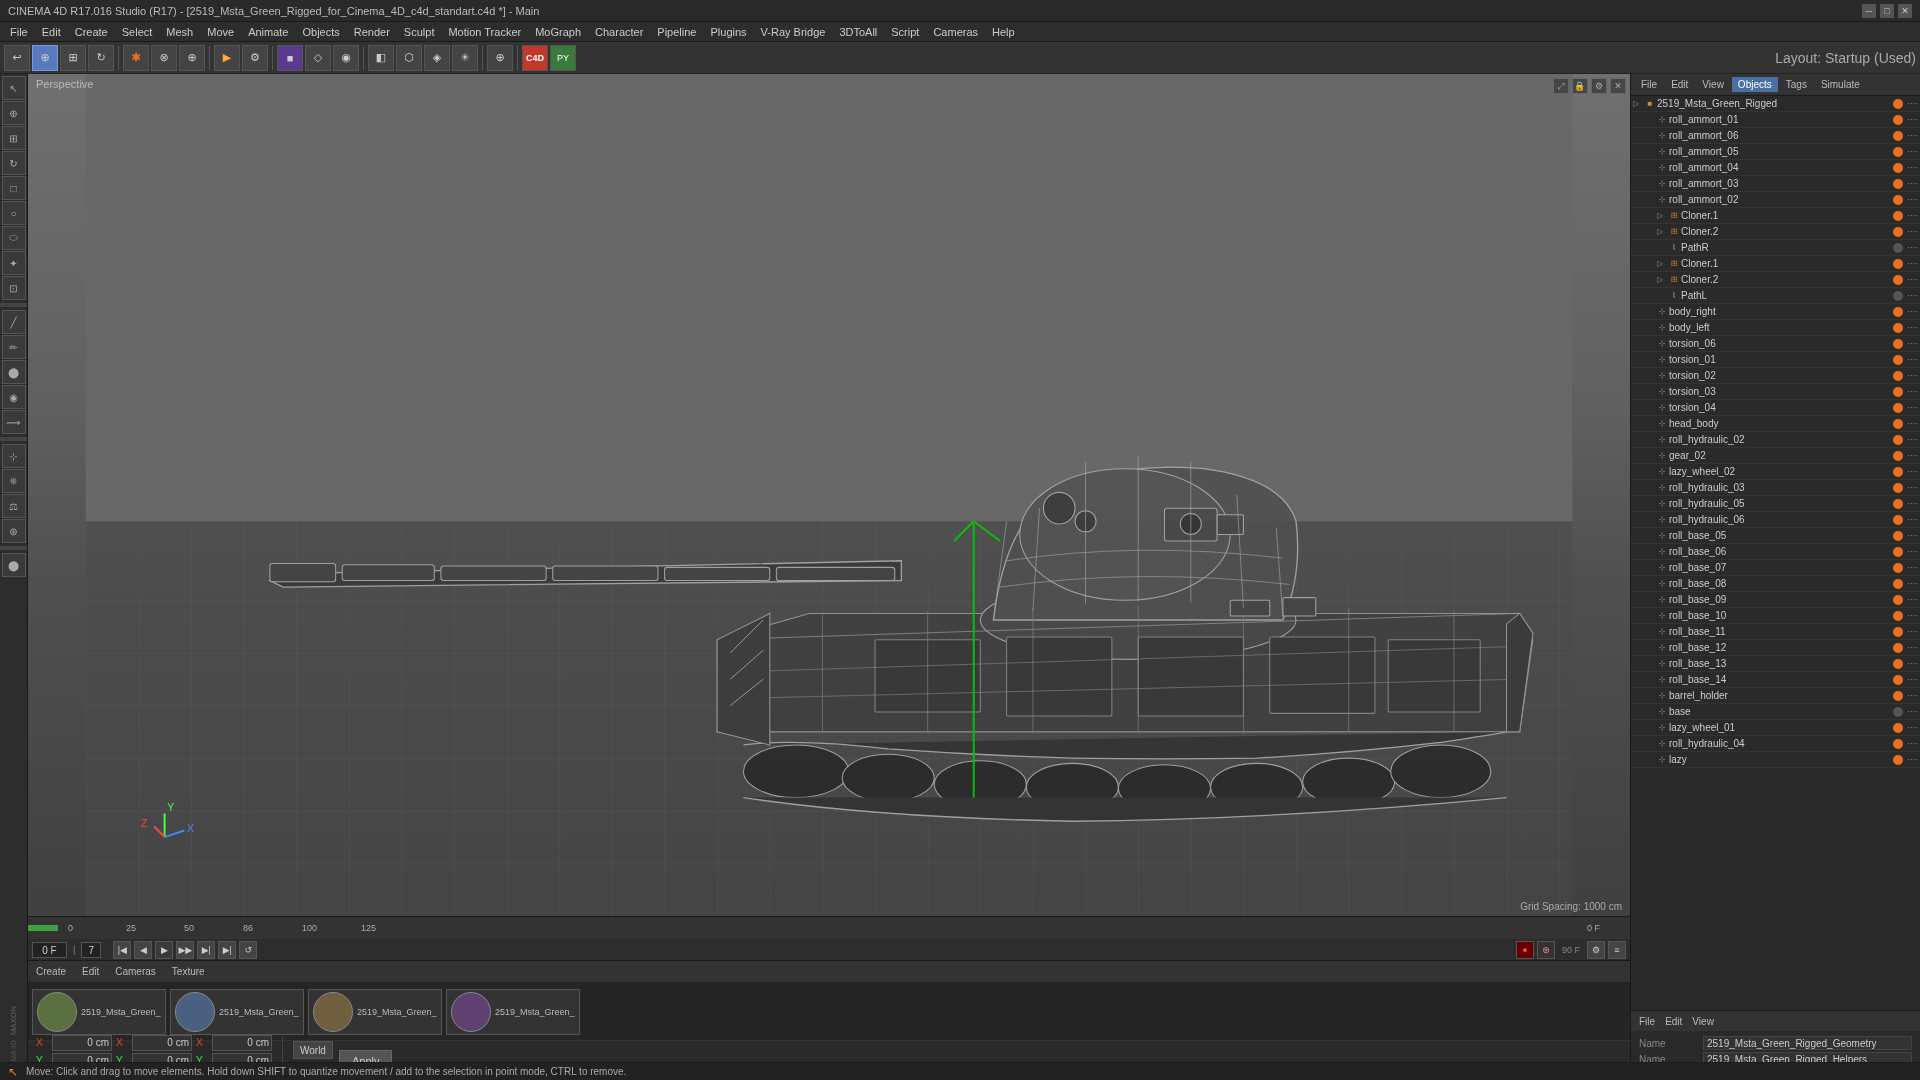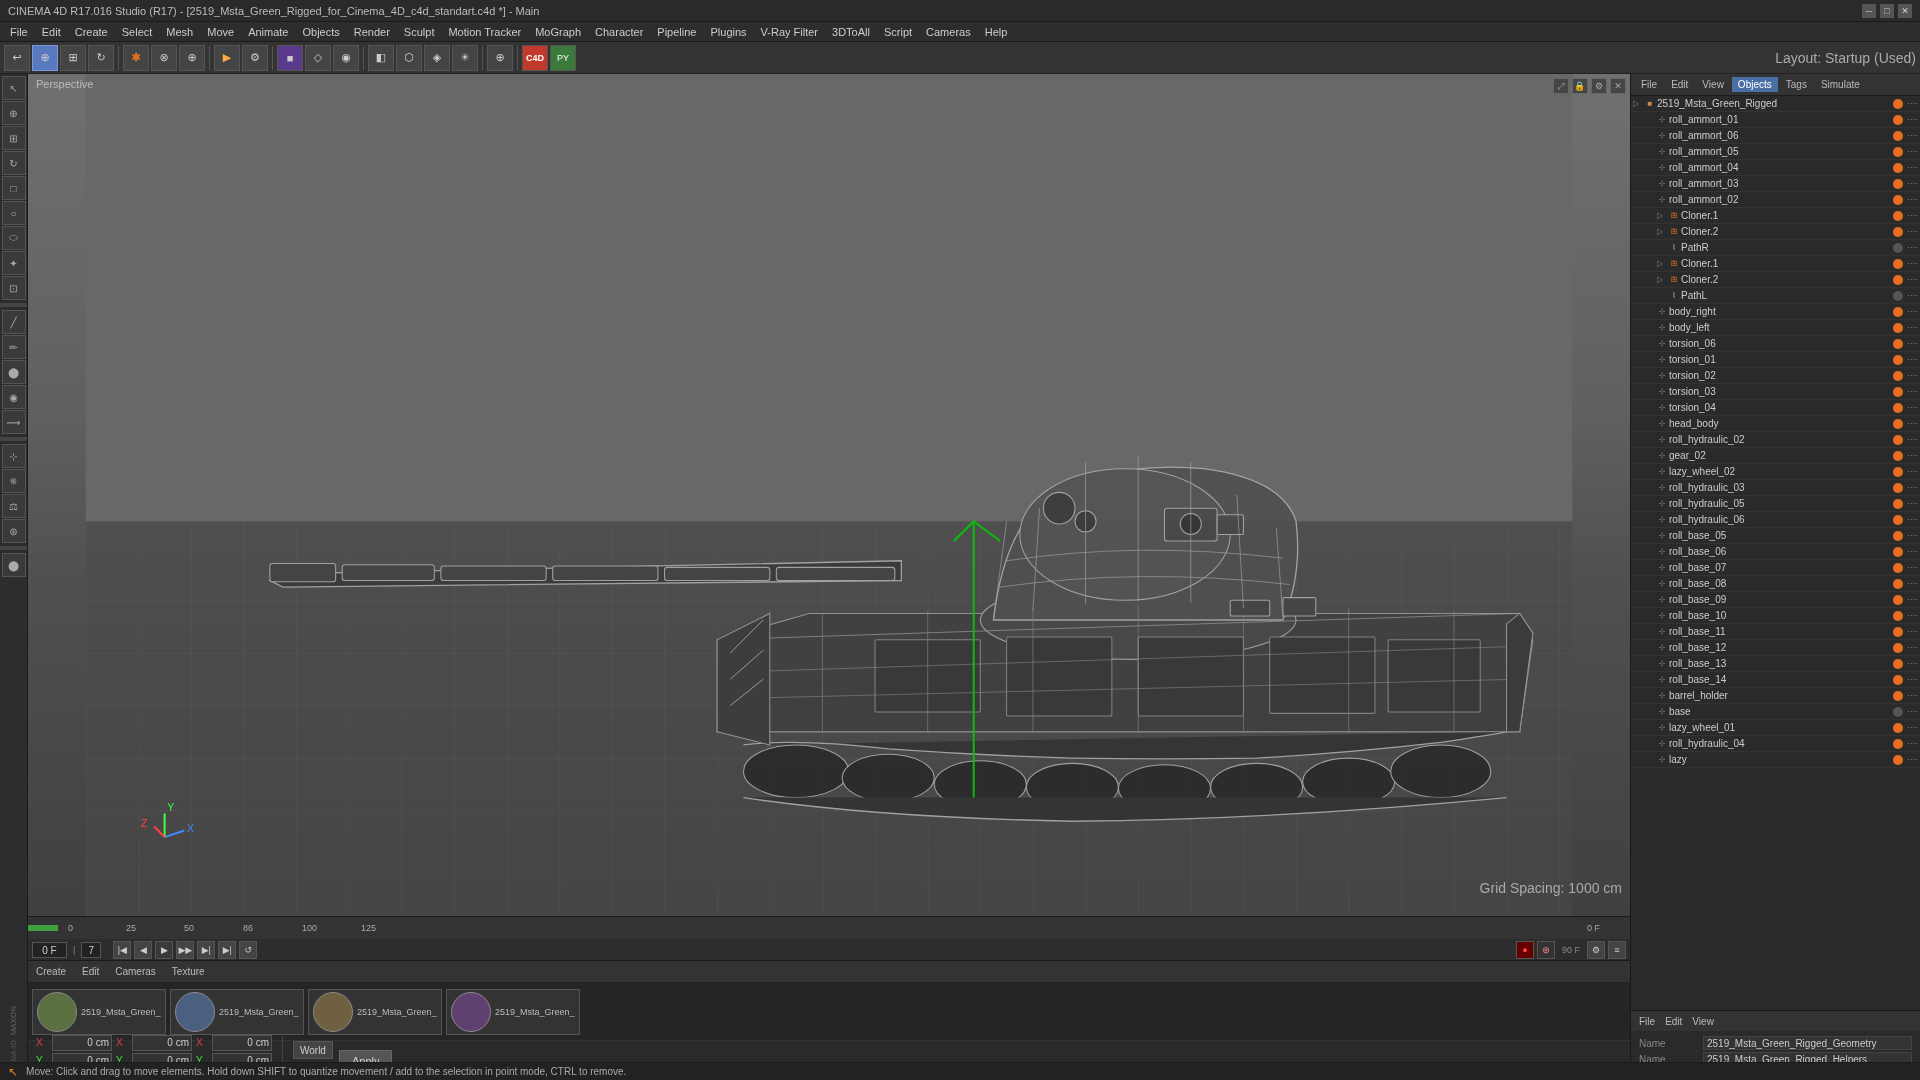--- a/index.html
+++ b/index.html
@@ -168,23 +168,23 @@
       background: rgba(60,60,60,0.8);
       border: 1px solid #666;
       font-size: 9px;
       color: #aaa;
       display: flex; align-items: center; justify-content: center;
       cursor: pointer;
     }
 
     #grid-spacing {
       position: absolute;
-      bottom: 20px;
+      bottom: 4px;
       right: 8px;
-      font-size: 14px;
+      font-size: 10px;
       color: #aaa;
     }
 
     
     #timeline {
       height: 44px;
       background: #2d2d2d;
       border-top: 1px solid #1a1a1a;
     }
     #timeline-ruler {
@@ -448,21 +448,21 @@
     <span class="menu-item">Move</span>
     <span class="menu-item">Animate</span>
     <span class="menu-item">Objects</span>
     <span class="menu-item">Render</span>
     <span class="menu-item">Sculpt</span>
     <span class="menu-item">Motion Tracker</span>
     <span class="menu-item">MoGraph</span>
     <span class="menu-item">Character</span>
     <span class="menu-item">Pipeline</span>
     <span class="menu-item">Plugins</span>
-    <span class="menu-item">V-Ray Filter</span>
+    <span class="menu-item">V-Ray Bridge</span>
     <span class="menu-item">3DToAll</span>
     <span class="menu-item">Script</span>
     <span class="menu-item">Cameras</span>
     <span class="menu-item">Help</span>
   </div>
 
 <div id="toolbar">
   <div class="toolbar-btn">↩</div>
   <div class="toolbar-btn active">⊕</div>
   <div class="toolbar-btn">⊞</div>

